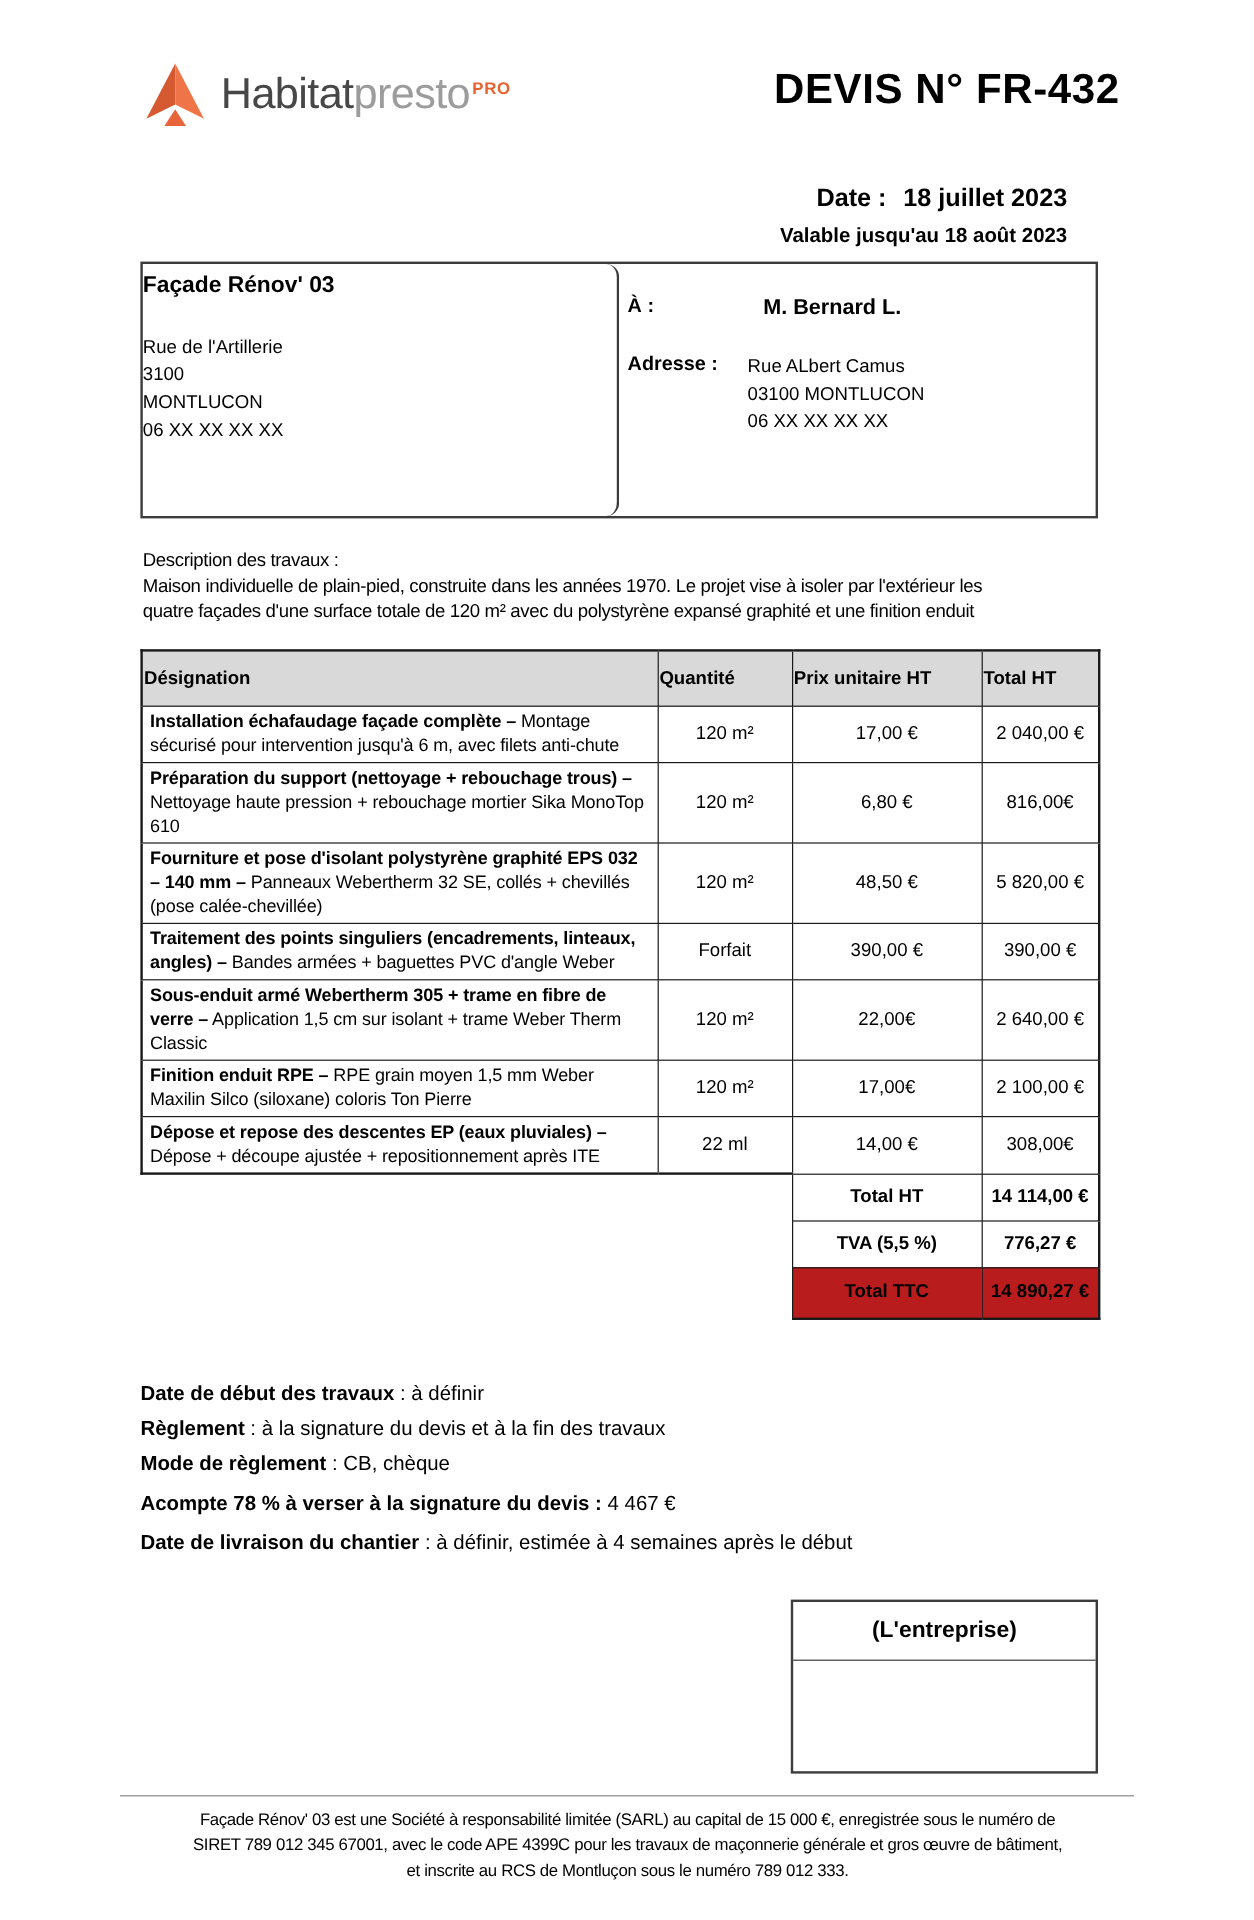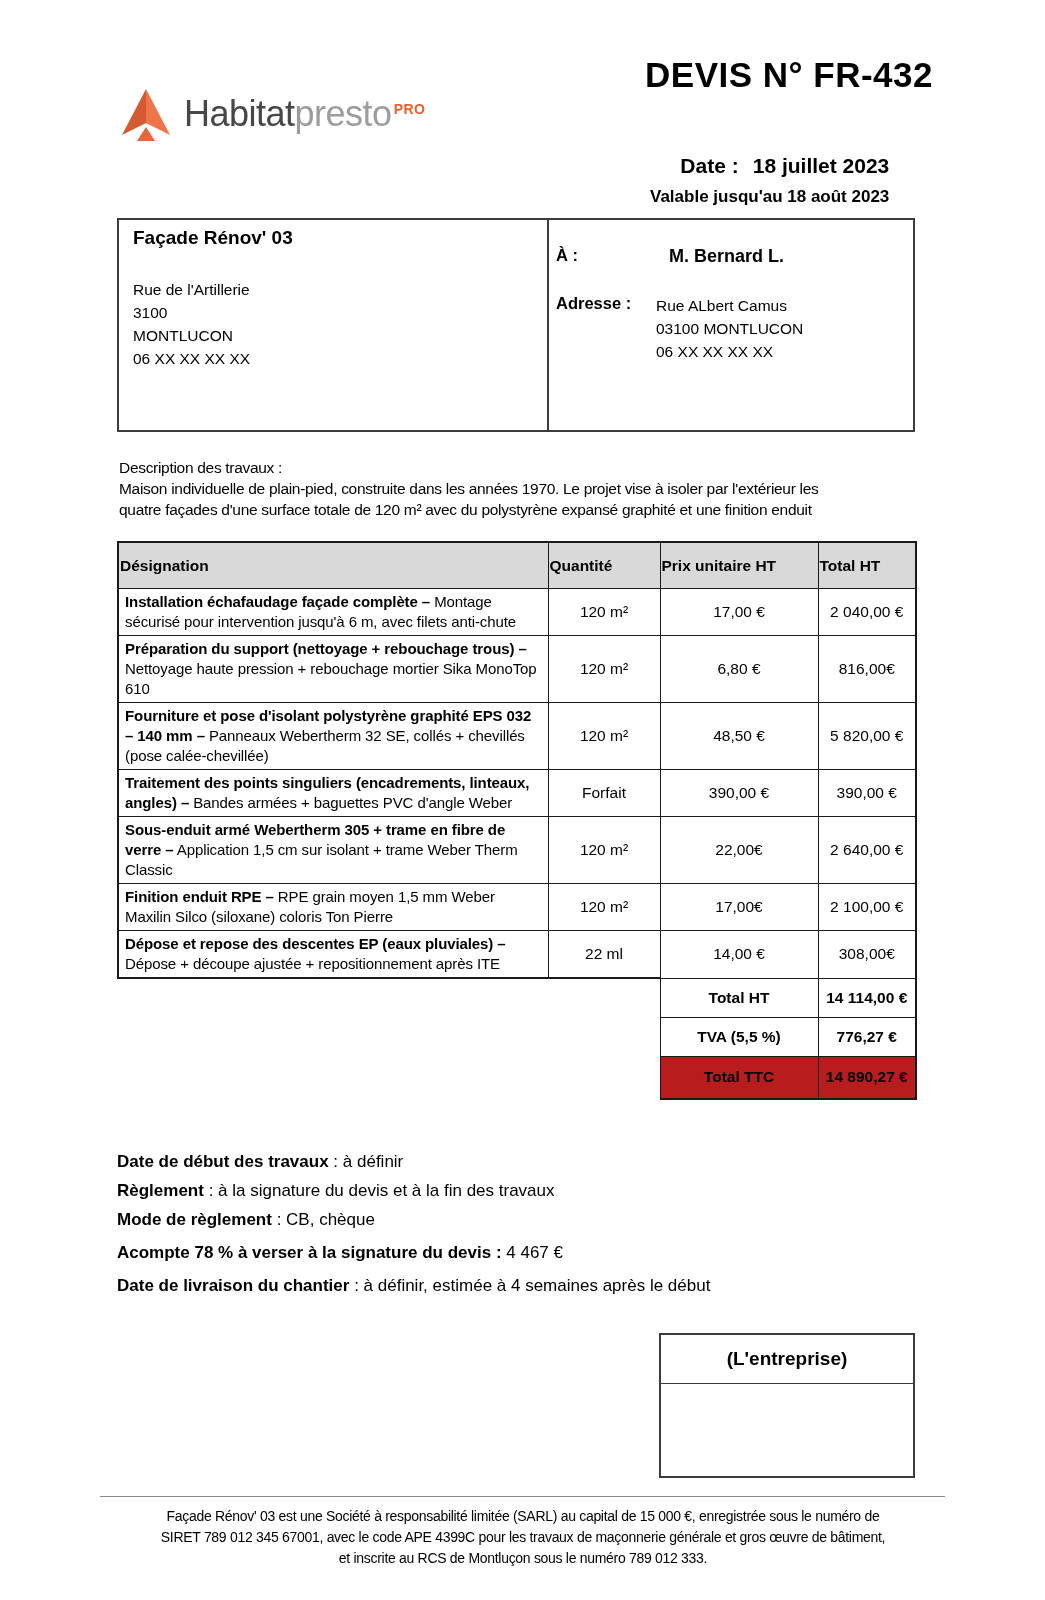--- a/index.html
+++ b/index.html
@@ -1,35 +1,35 @@
 <!DOCTYPE html>
 <html lang="fr"><head>
 <meta charset="utf-8">
 <style>
   html,body{margin:0;padding:0;background:#fff;}
   .page{
     position:relative;width:1045px;height:1600px;background:#ffffff;
     font-family:"Liberation Sans",sans-serif;color:#000;overflow:hidden;
   }
   
-  .logo{position:absolute;left:117px;top:50px;display:flex;align-items:center;gap:9px;margin-top:36px;}
+  .logo{position:absolute;left:117px;top:50px;display:flex;align-items:center;gap:9px;}
   .logo svg{display:block;}
   .logo-text{font-size:36px;letter-spacing:-0.5px;line-height:1;}
   .logo-habitat{color:#474747;}
   .logo-presto{color:#9c9c9c;}
   .logo-pro{color:#e8622d;font-weight:bold;font-size:14px;letter-spacing:0.5px;position:relative;top:-12px;margin-left:2px;}
   
   .devis-title{position:absolute;top:55px;right:112px;font-size:35px;font-weight:bold;letter-spacing:0.5px;}
   .date-block{position:absolute;left:650px;top:154px;}
   .date-line{font-size:21px;font-weight:bold;text-align:right;}
   .date-line .date-value{margin-left:14px;}
   .validity-line{font-size:17px;font-weight:bold;margin-top:9px;}
   
   .info-box{position:absolute;left:117px;top:218px;width:798px;height:214px;border:2px solid #3c3c3c;box-sizing:border-box;display:flex;}
-  .company-cell{width:430px;border-right:2px solid #3c3c3c;box-sizing:border-box;padding:7px 14px;}
+  .company-cell{width:397px;border-right:2px solid #3c3c3c;box-sizing:border-box;padding:7px 0;border-radius:11px;}
   .company-name{font-size:19px;font-weight:bold;margin-bottom:29px;}
   .addr-line{font-size:15.5px;line-height:23px;}
   .client-cell{flex:1;padding:26px 6px 0 7px;}
   .client-row{display:grid;grid-template-columns:100px 1fr;}
   .client-row.second{margin-top:27px;}
   .client-label{font-size:16.5px;font-weight:bold;}
   .client-name{font-size:18px;font-weight:bold;margin-left:13px;}
   .client-val{font-size:15.5px;line-height:23px;}
   
   .description{position:absolute;left:119px;top:457px;width:810px;font-size:15.5px;line-height:21px;letter-spacing:-0.3px;}

